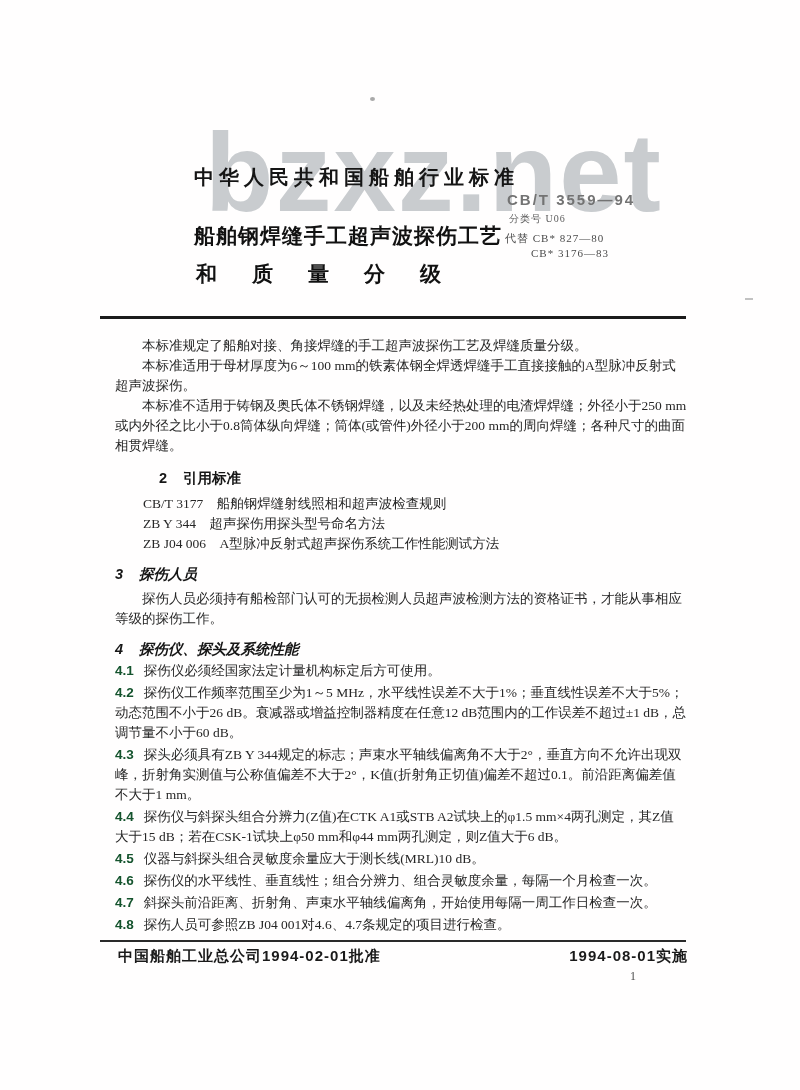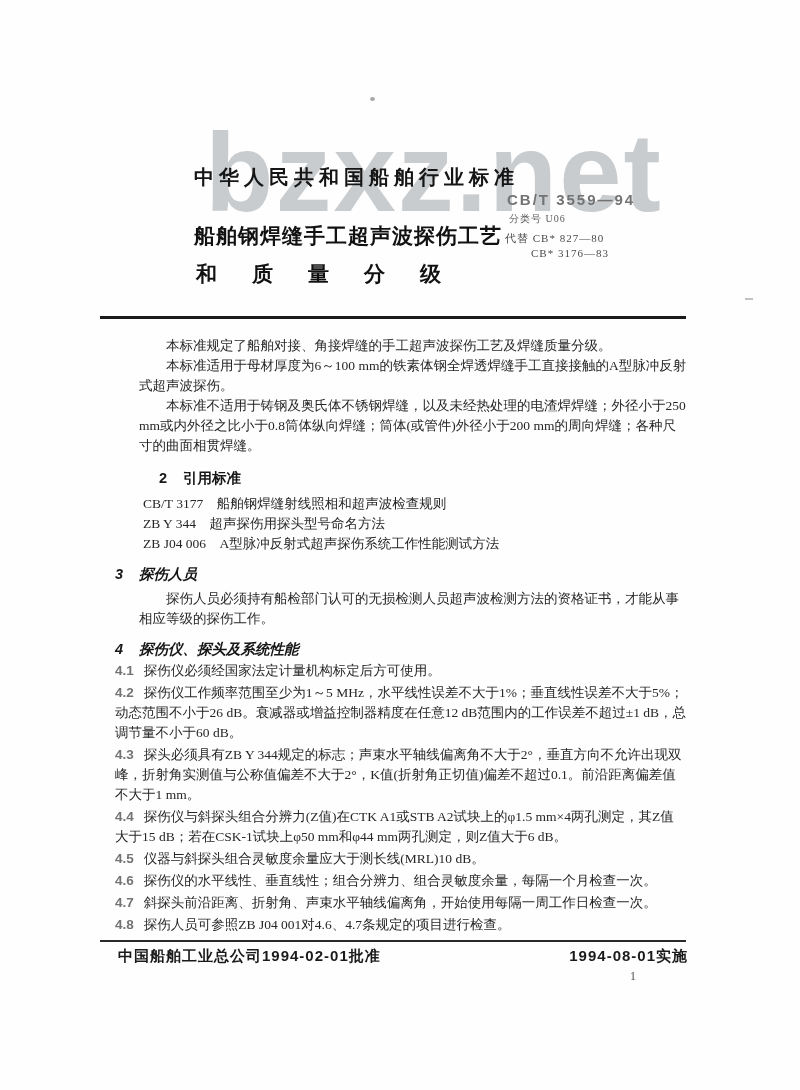--- a/index.html
+++ b/index.html
@@ -62,28 +62,28 @@
   
   .doc-body {
     position:absolute; left:115px; top:330px; width:572px; z-index:1;
     font-size:13.5px; line-height:20px; color:#262626;
   }
   .sec-h {
     font-family:"Liberation Sans","DejaVu Sans",sans-serif;
     font-size:14.5px; font-weight:700; color:#161616; line-height:20px;
   }
   .sec-h .sec-num { display:inline-block; min-width:12px; margin-right:12px; }
-  .para { text-indent:2em; line-height:20px;margin-left:24px; }
+  .para { text-indent:2em; line-height:20px; }
   .mt6 { margin-top:6px; }  .mt5 { margin-top:5px; }
   .mt12 { margin-top:12px;margin-left:44px; } .mt10 { margin-top:10px;font-style:italic; }
   .ref-item { padding-left:28px; line-height:20px; }
   .clause { line-height:20px; margin-top:2px; }
   .clause .cl-num {
     font-family:"Liberation Sans","DejaVu Sans",sans-serif;
-    font-weight:600; margin-right:10px; color:#737373;
+    font-weight:600; margin-right:10px; color:#14532d;
   }
   
   .foot-rule {
     position:absolute; left:100px; top:940px; width:586px; height:2px;
     background:#2a2a2a; z-index:1;
   }
   .foot-approve {
     position:absolute; left:118px; top:947px; z-index:1;
     font-family:"Liberation Sans","DejaVu Sans",sans-serif;
     font-size:15px; font-weight:700; color:#1a1a1a; letter-spacing:1px;

